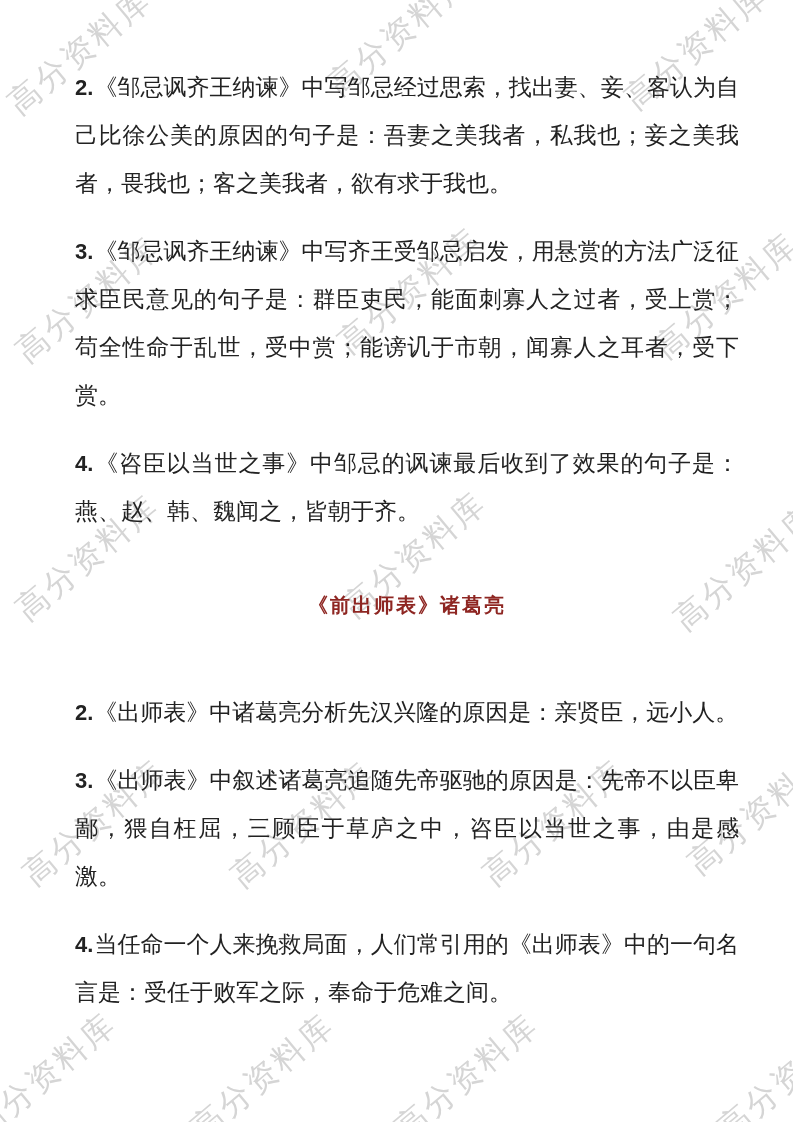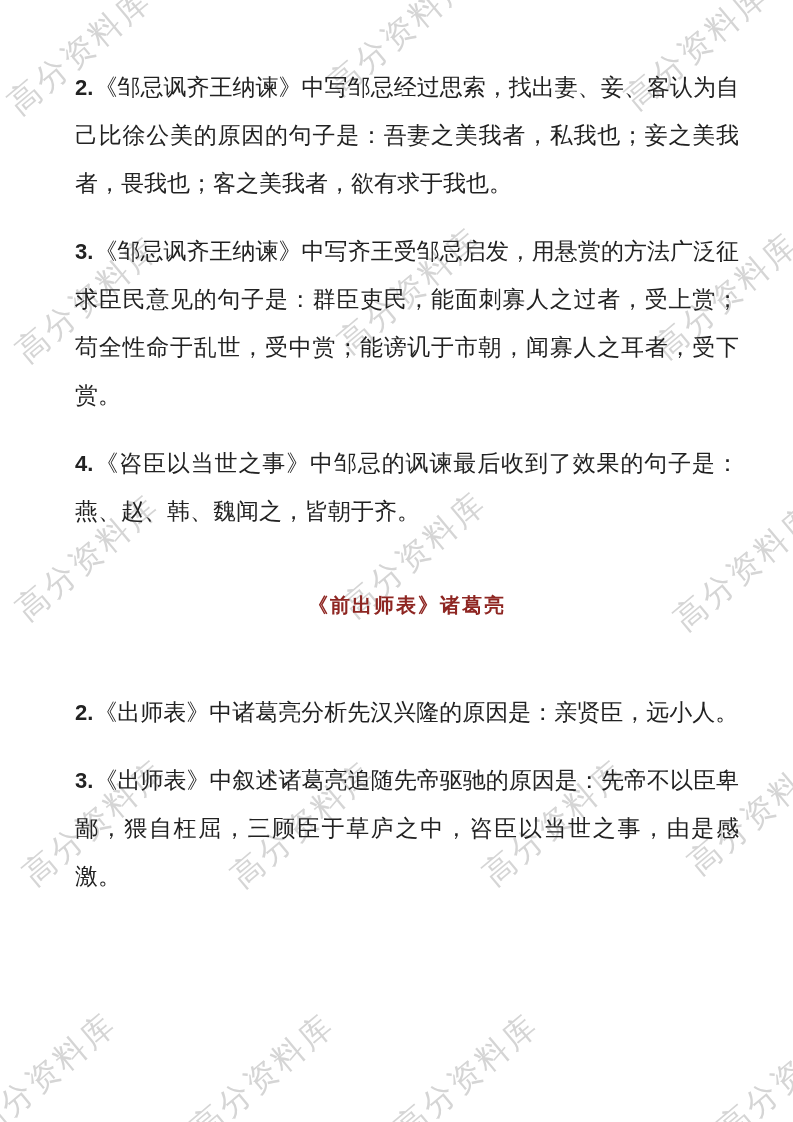--- a/index.html
+++ b/index.html
@@ -81,14 +81,15 @@
       <span class="watermark" style="left: 467px; top: 1077px; color: rgb(213, 213, 213);">高分资料库</span>
       <span class="watermark" style="left: 790px; top: 1077px; color: rgb(213, 213, 213);">高分资料库</span>
     </div>
   <div class="content">
       <p class="item" style="color: rgb(34, 34, 34);"><span class="num">2.</span><span>《邹忌讽齐王纳谏》中写邹忌经过思索，找出妻、妾、客认为自己比徐公美的原因的句子是：吾妻之美我者，私我也；妾之美我者，畏我也；客之美我者，欲有求于我也。</span></p>
       <p class="item" style="color: rgb(34, 34, 34);"><span class="num">3.</span><span>《邹忌讽齐王纳谏》中写齐王受邹忌启发，用悬赏的方法广泛征求臣民意见的句子是：群臣吏民，能面刺寡人之过者，受上赏；苟全性命于乱世，受中赏；能谤讥于市朝，闻寡人之耳者，受下赏。</span></p>
       <p class="item" style="color: rgb(34, 34, 34);"><span class="num">4.</span><span>《咨臣以当世之事》中邹忌的讽谏最后收到了效果的句子是：燕、赵、韩、魏闻之，皆朝于齐。</span></p>
       <h2 class="section-heading" style="color: rgb(142, 38, 34);">《前出师表》诸葛亮</h2>
       <p class="item" style="color: rgb(34, 34, 34);"><span class="num">2.</span><span>《出师表》中诸葛亮分析先汉兴隆的原因是：亲贤臣，远小人。</span></p>
       <p class="item" style="color: rgb(34, 34, 34);"><span class="num">3.</span><span>《出师表》中叙述诸葛亮追随先帝驱驰的原因是：先帝不以臣卑鄙，猥自枉屈，三顾臣于草庐之中，咨臣以当世之事，由是感激。</span></p>
+      <p class="item" style="color: rgb(34, 34, 34);"><span class="num">4.</span><span>当任命一个人来挽救局面，人们常引用的《出师表》中的一句名言是：受任于败军之际，奉命于危难之间。</span></p>
     </div>
 </div>
 
 </body></html>

